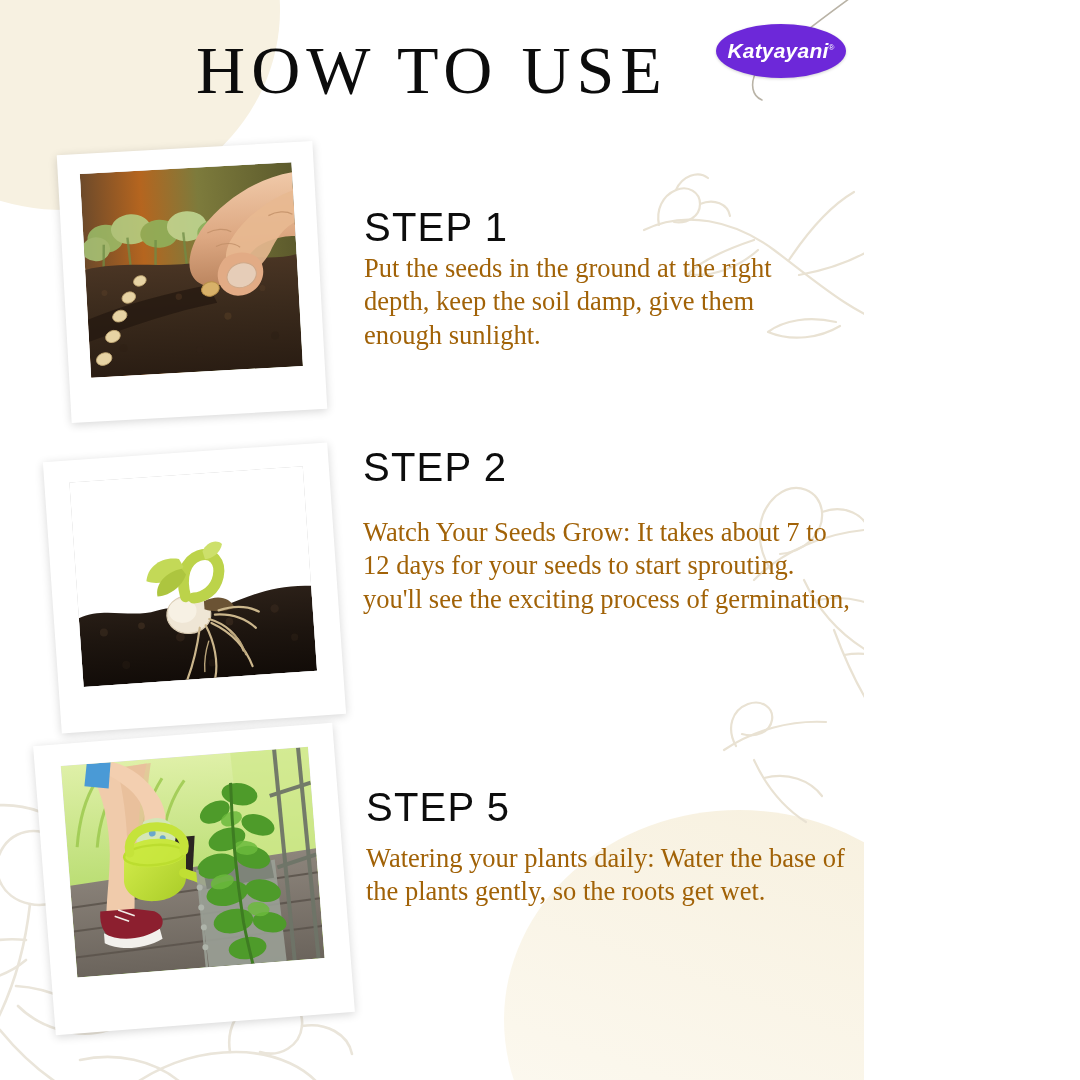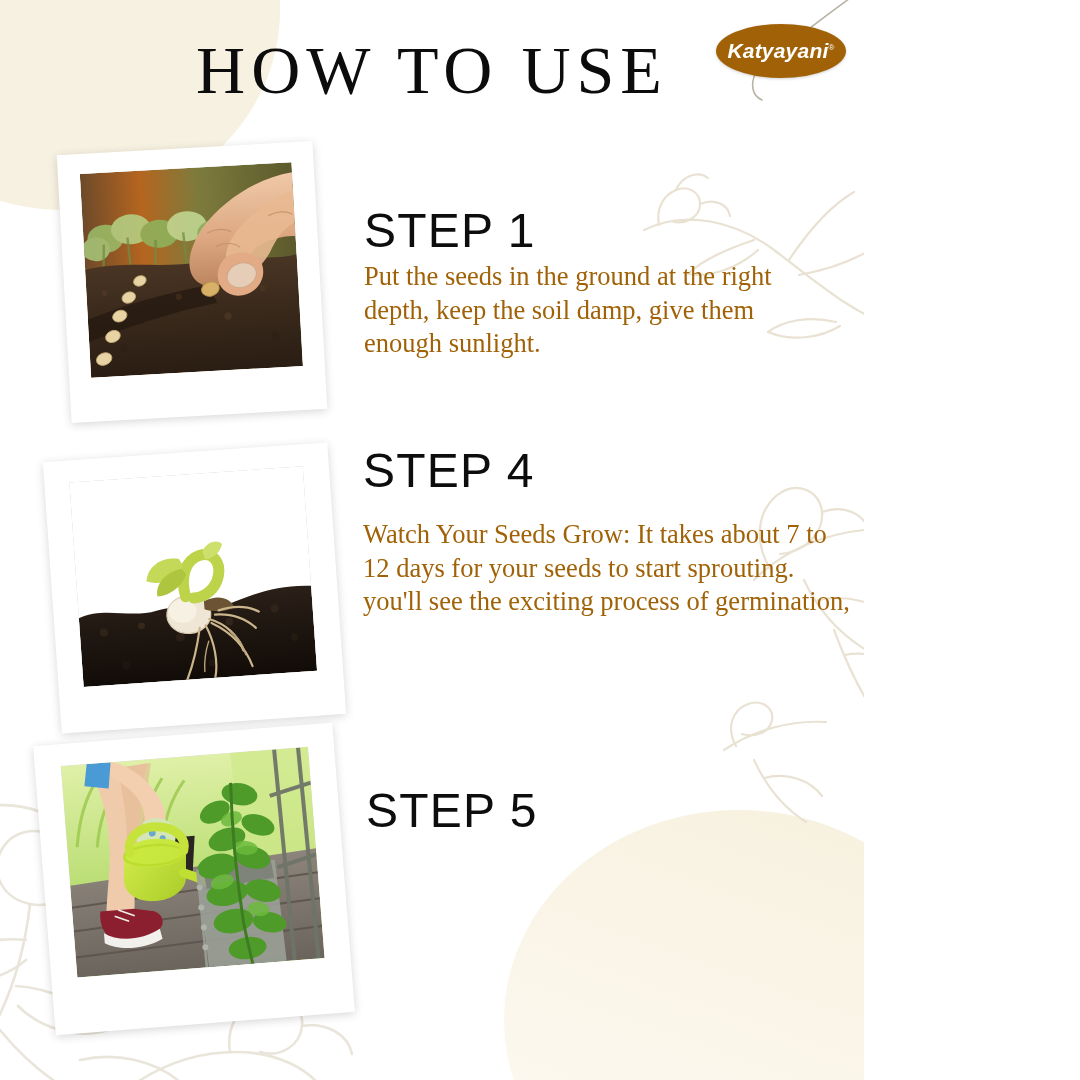--- a/index.html
+++ b/index.html
@@ -29,21 +29,21 @@
   
   .title{
     position:absolute;left:0;right:0;top:36px;text-align:center;
     font-family:"Liberation Serif", serif;
     font-size:68px;letter-spacing:6px;color:#0c0c0c;
     font-weight:400;line-height:1;
   }
   .logo{
     position:absolute;right:18px;top:24px;
     width:130px;height:54px;border-radius:50%;
-    background:#a16207;
+    background:#6d28d9;
     display:flex;align-items:center;justify-content:center;
     box-shadow:0 1px 3px rgba(0,0,0,.18);
   }
   .logo-text{
     color:#ffffff;font-weight:bold;font-style:italic;
     font-size:21px;letter-spacing:.2px;
     font-family:"Liberation Sans", sans-serif;
     position:relative;
   }
   .logo-r{
@@ -65,31 +65,31 @@
   .pola-2{left:52px;top:452px;width:285px;height:272px;transform:rotate(-4deg);}
   .pola-2 .photo{left:25px;top:22px;width:234px;height:205px;}
   
   .pola-3{left:44px;top:734px;width:300px;height:290px;transform:rotate(-4.5deg);}
   .pola-3 .photo{left:26px;top:22px;width:248px;height:212px;}
 
   
   .step{position:absolute;}
   .step-title{
     font-family:"Liberation Sans", sans-serif;
-    font-weight:400;font-size:48px;letter-spacing:1.2px;color:#0d0d0d;
+    font-weight:400;font-size:40px;letter-spacing:1.2px;color:#0d0d0d;
     line-height:1.05;margin:0 0 4px 0;
   }
   .step-body{
     font-family:"Liberation Serif", serif;
     font-size:26.5px;line-height:1.26;color:#a16207;
     margin:0;white-space:pre-line;
   }
   .step-1{left:364px;top:206px;width:560px;}
   .step-2{left:363px;top:446px;width:640px;}
-  .step-2 .step-body{margin-top:22px;}
+  .step-2 .step-body{margin-top:28px;}
   .step-3{left:366px;top:786px;width:630px;}
   .step-3 .step-body{margin-top:14px;}
 </style>
 </head>
 <body>
 
 <div class="stage">
 
   <div class="blob-tl"></div>
   <div class="blob-br"></div>
@@ -282,21 +282,21 @@
         </g>
         <g fill="none" stroke="#b9a47a" stroke-width="1.4" stroke-linecap="round">
           <path d="M150 160 C 158 166, 162 174, 164 184"></path>
           <path d="M128 168 C 124 178, 122 188, 122 198"></path>
         </g>
       </svg>
     </div>
   </div>
 
   <div class="step step-2">
-    <div class="step-title">STEP 4</div>
+    <div class="step-title">STEP 2</div>
     <div class="step-body">Watch Your Seeds Grow: It takes about 7 to
 12 days for your seeds to start sprouting.
 you'll see the exciting process of germination,</div>
   </div>
 
   <div class="polaroid pola-3">
     <div class="photo">
       <svg viewBox="0 0 248 212" preserveAspectRatio="none">
         <defs>
           <linearGradient id="p3bg" x1="0" y1="0" x2="0" y2="1">
@@ -403,15 +403,17 @@
             <circle cx="129" cy="152" r="3"></circle>
           <circle cx="130" cy="172" r="3"></circle>
             <circle cx="130" cy="192" r="3"></circle>
         </g>
       </svg>
     </div>
   </div>
 
   <div class="step step-3">
     <div class="step-title">STEP 5</div>
+    <div class="step-body">Watering your plants daily: Water the base of
+the plants gently, so the roots get wet.</div>
   </div>
 
 </div>
 
 </body></html>

